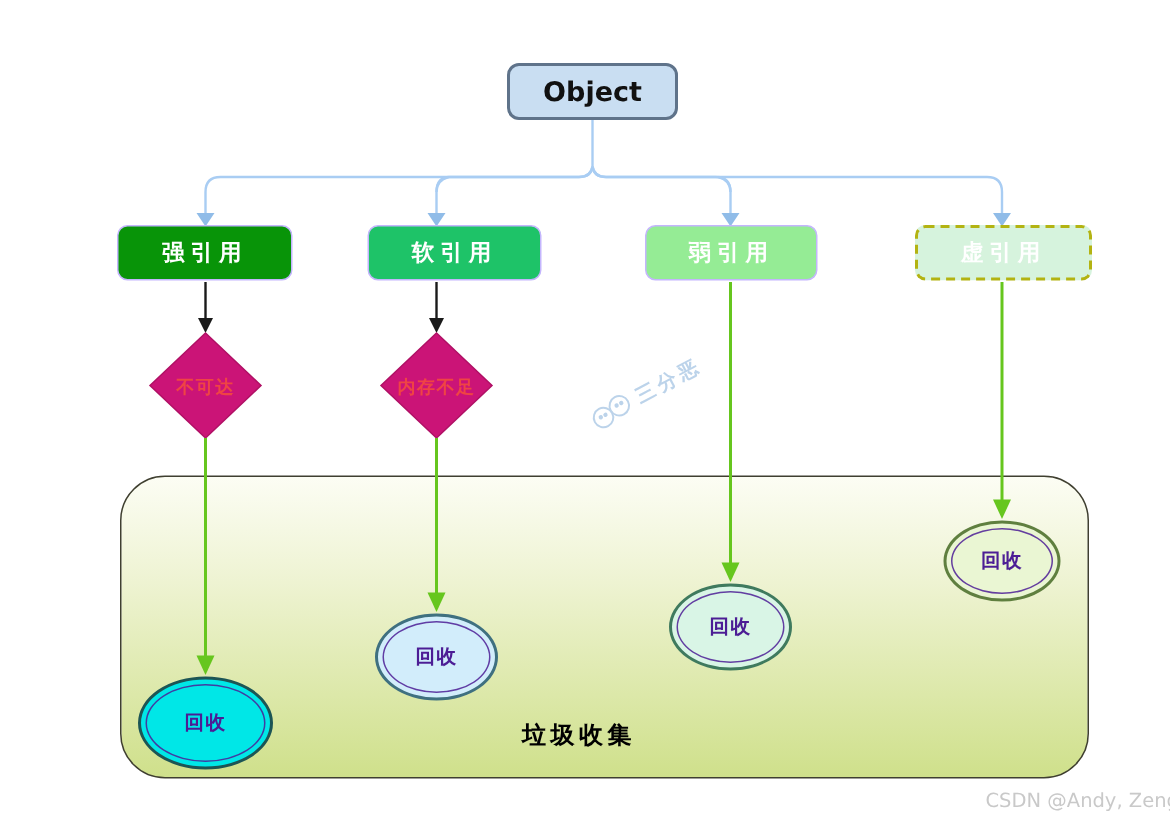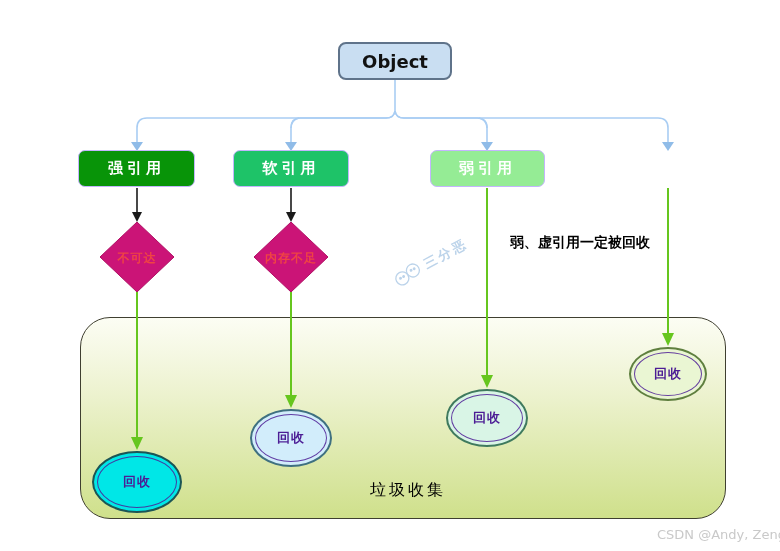--- a/index.html
+++ b/index.html
@@ -18,21 +18,21 @@
     left:338px;top:42px;width:114px;height:38px;border-radius:8px;
     background:#c9def2;border:2px solid #5f738a;
     font-weight:bold;font-size:18px;color:#111;
   }
   .ref-box{
     top:150px;width:117px;height:37px;border-radius:7px;
     font-weight:bold;font-size:15px;color:#ffffff;letter-spacing:4px;
     border:1px solid #c4b5fd;
   }
   .ref-strong{left:78px;background:#089408;}
-  .ref-soft{left:233px;width:116px;background:#1ec368;}
+  .ref-soft{left:245px;width:116px;background:#1ec368;}
   .ref-weak{left:430px;width:115px;background:#95ec95;}
   .ref-phantom{
     left:610px;width:118px;background:#d6f3dd;
     border:2px dashed #b3b312;color:#ffffff;
   }
 
   
   .diamond-label{
     position:absolute;z-index:3;width:80px;text-align:center;
     color:#ef4444;font-weight:bold;font-size:12px;letter-spacing:1px;
@@ -47,21 +47,21 @@
   }
 
   
   .gc-area{
     position:absolute;left:80px;top:317px;width:646px;height:202px;z-index:1;
     box-sizing:border-box;border:1.5px solid #3f3f30;border-radius:30px;
     background:linear-gradient(to bottom,#fcfdf4 0%,#eef3d2 35%,#cfe08b 100%);
   }
   .gc-label{
     position:absolute;left:348px;top:480px;width:120px;z-index:3;
-    text-align:center;color:#000;font-weight:normal;font-size:16px;letter-spacing:3px;
+    color:#000;font-weight:bold;font-size:16px;letter-spacing:3px;
   }
 
   
   .ellipse{
     position:absolute;z-index:3;border-radius:50%;
     display:flex;align-items:center;justify-content:center;
     box-sizing:border-box;
     font-weight:bold;font-size:13px;color:#4c1d95;letter-spacing:1px;
   }
   .ellipse::before{
@@ -136,25 +136,25 @@
       <polygon points="481,375 493,375 487,388"></polygon>
       <polygon points="662,333 674,333 668,346"></polygon>
     </g>
   </svg>
 
   <div class="node object-box">Object</div>
 
   <div class="node ref-box ref-strong">强引用</div>
   <div class="node ref-box ref-soft">软引用</div>
   <div class="node ref-box ref-weak">弱引用</div>
+  <div class="node ref-box ref-phantom">虚引用</div>
 
   <div class="diamond-label d1">不可达</div>
   <div class="diamond-label d2">内存不足</div>
 
-  <div class="note">弱、虚引用一定被回收</div>
 
   <div class="ellipse e1">回收</div>
   <div class="ellipse e2">回收</div>
   <div class="ellipse e3">回收</div>
   <div class="ellipse e4">回收</div>
 
   <div class="gc-label">垃圾收集</div>
 
   <div class="doodle">
     <svg width="30" height="20" viewBox="0 0 30 20">

